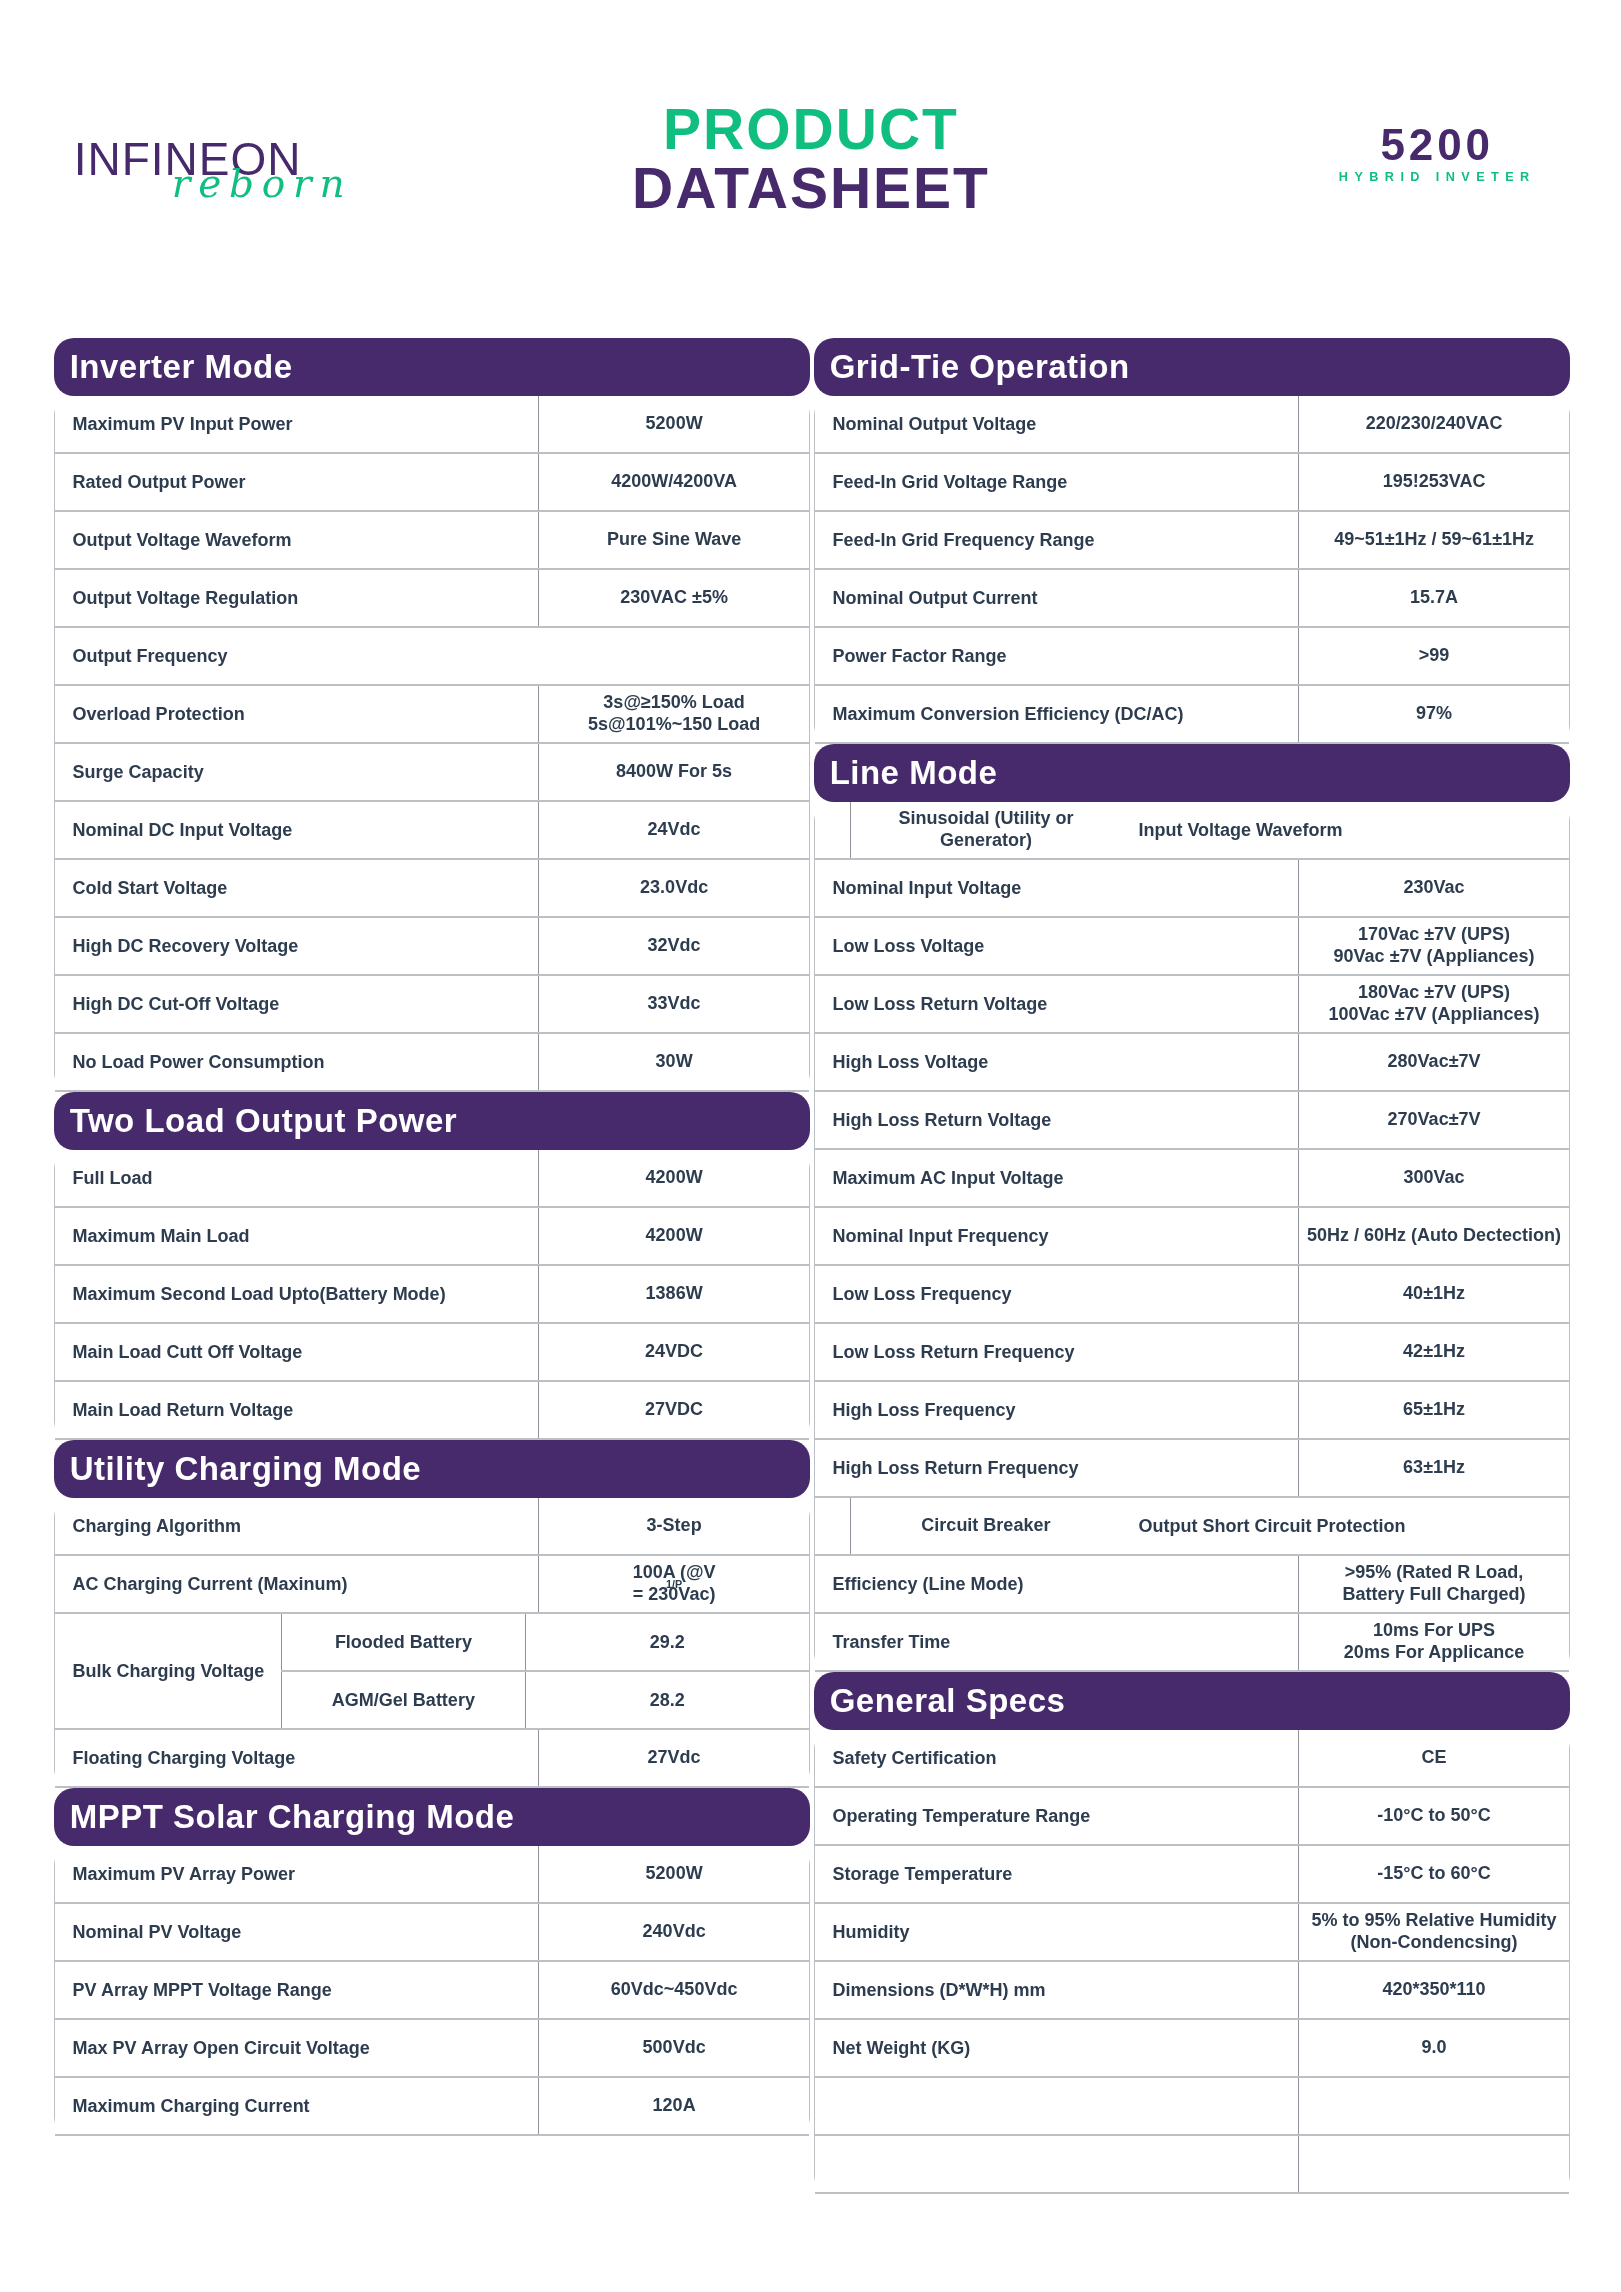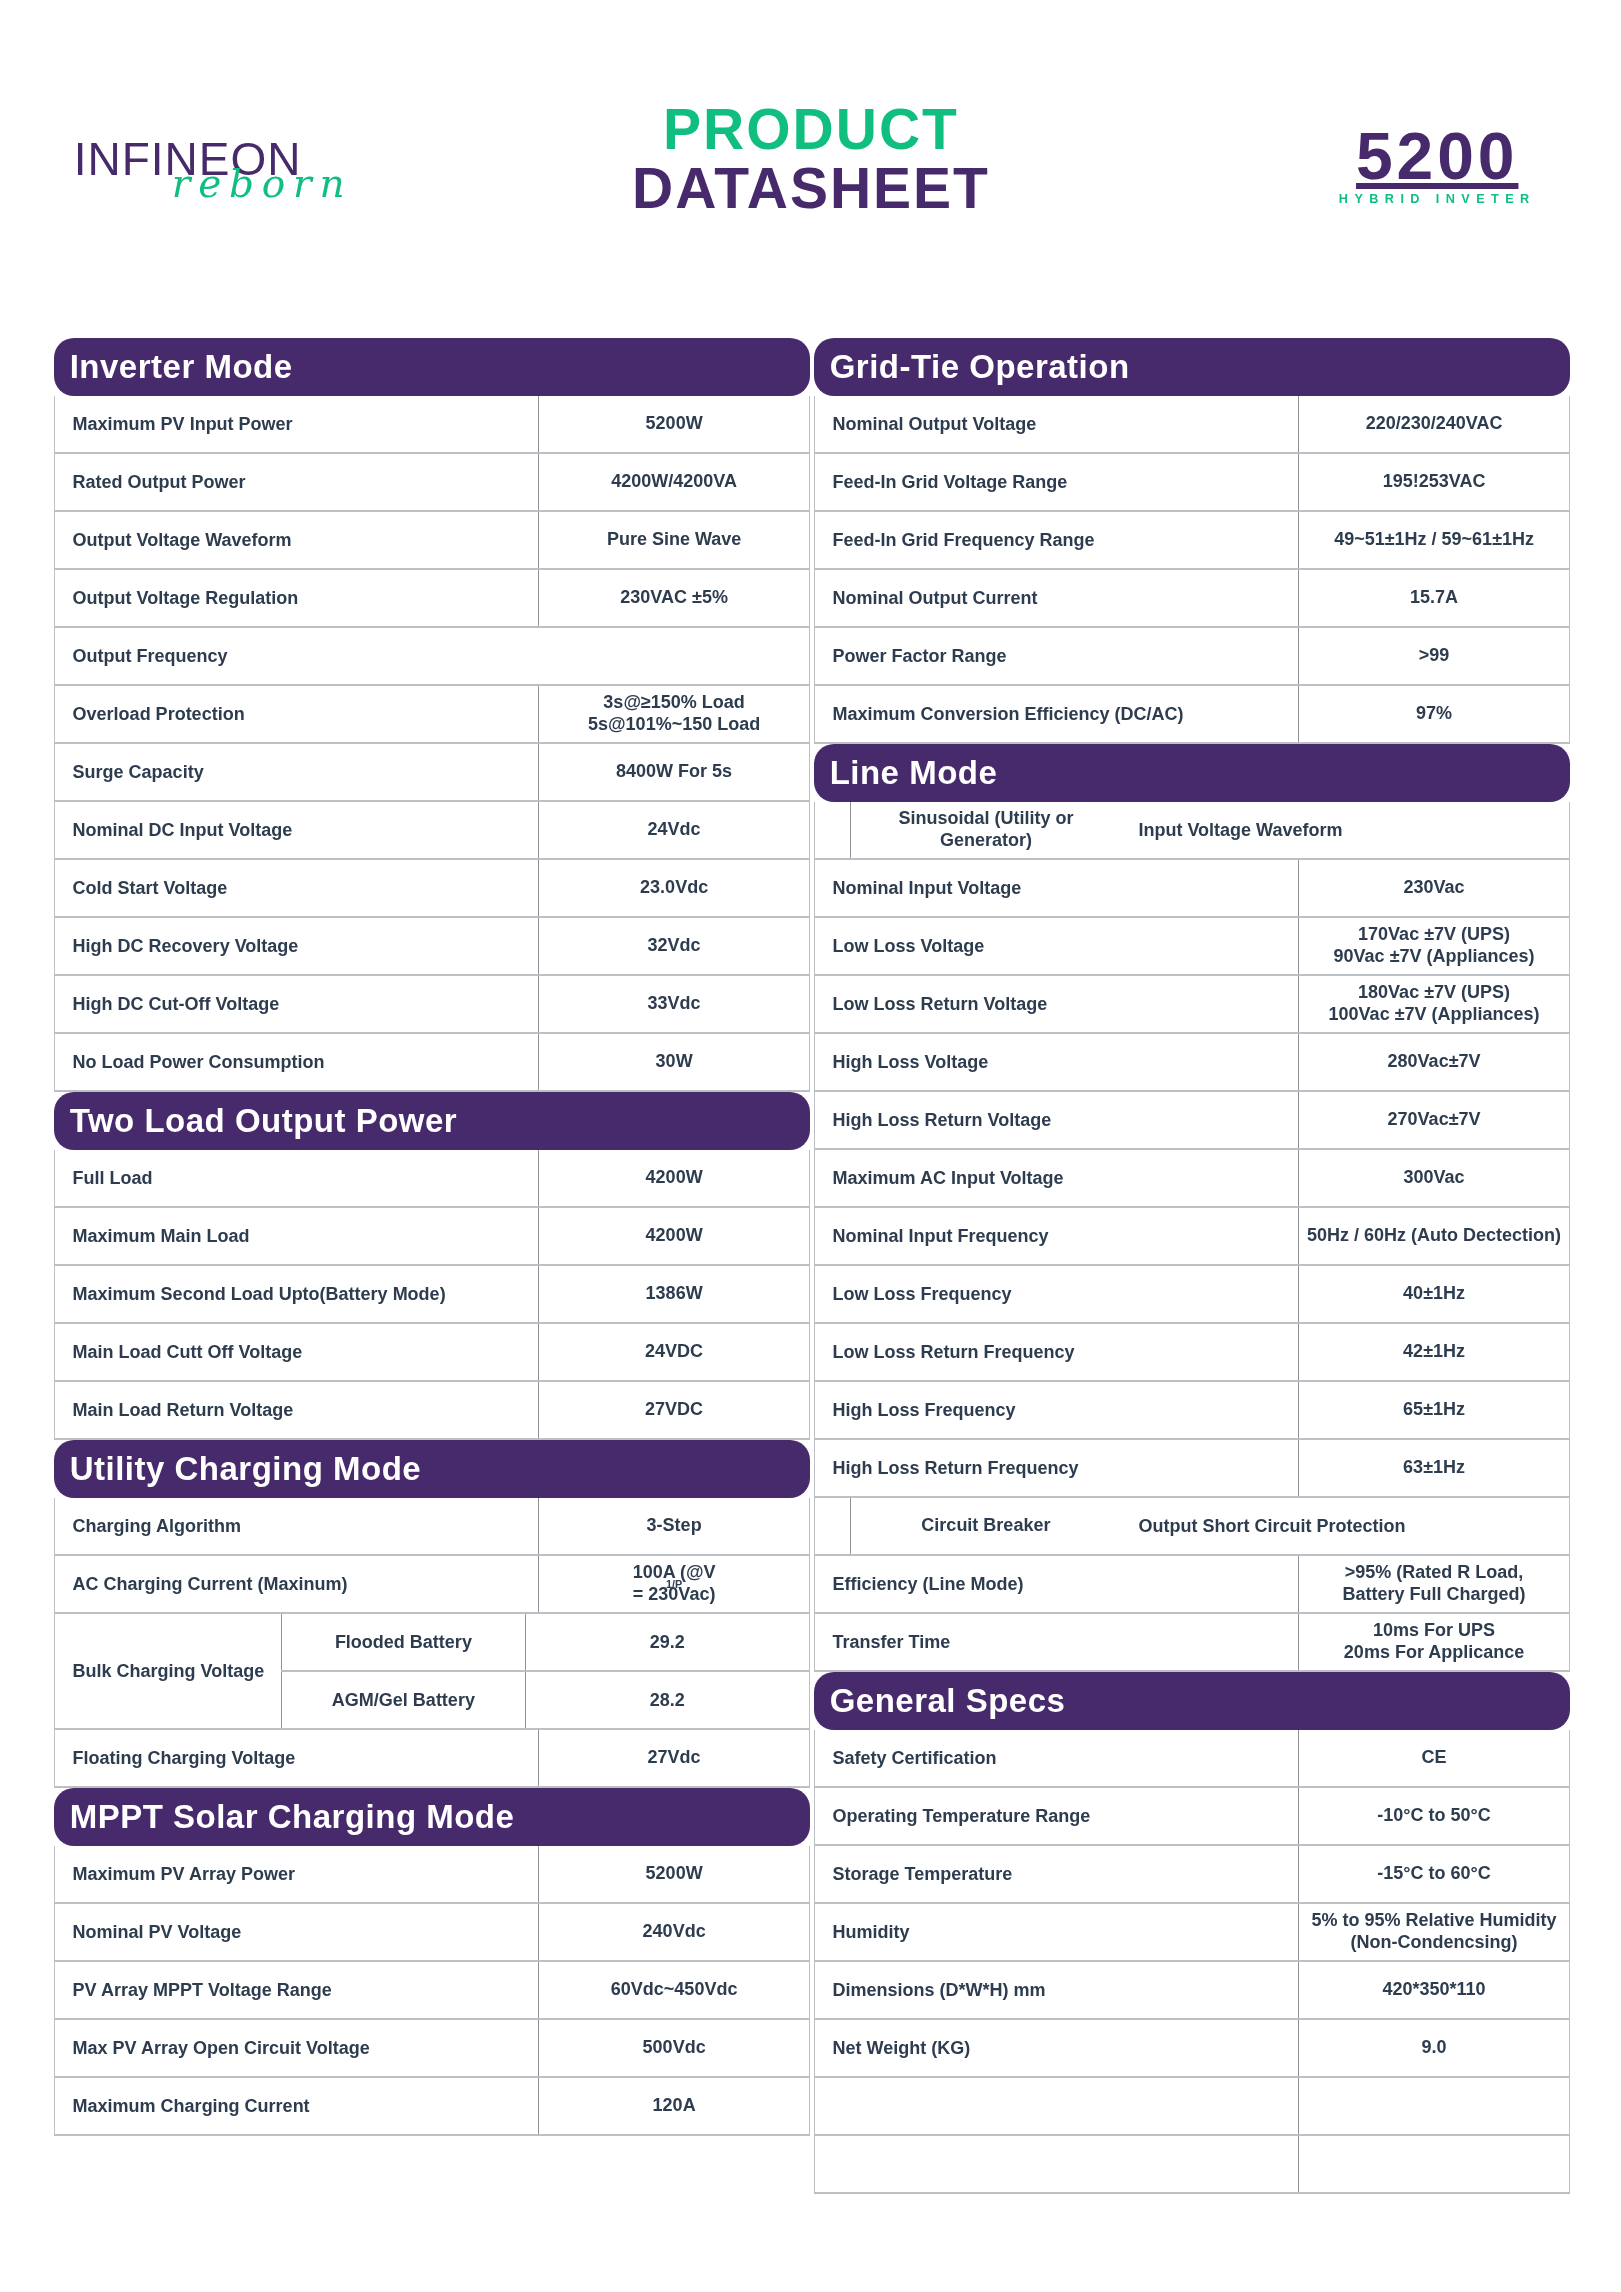--- a/index.html
+++ b/index.html
@@ -27,32 +27,32 @@
   }
   .brand-script{
     position:absolute;left:98px;top:29px;
     font-family:"DejaVu Serif",serif;font-style:italic;
     font-size:39px;color:var(--green);letter-spacing:7.8px;
   }
   .doc-title{position:absolute;left:0;right:0;top:21.6px;text-align:center;line-height:1.04;}
   .doc-title .t1{font-size:57px;font-weight:800;letter-spacing:2px;color:var(--green);}
   .doc-title .t2{font-size:57px;font-weight:800;letter-spacing:2px;color:var(--purple);}
   .model{position:absolute;right:27.4px;top:45px;text-align:center;}
-  .model-number{font-size:66px;font-weight:800;color:var(--purple);letter-spacing:3.9px;line-height:1;text-decoration:underline;}
+  .model-number{font-size:44px;font-weight:800;color:var(--purple);letter-spacing:3.9px;line-height:1;}
   .model-sub{font-size:12.7px;font-weight:700;color:var(--green);letter-spacing:6.4px;margin-top:2.9px;}
 
   
   .tables{position:absolute;top:338px;left:54px;width:1516px;display:flex;gap:3.9px;align-items:flex-start;}
   .sheet-table{flex:1;}
   .section-header{
     height:var(--rh);background:var(--purple);color:#ffffff;
     font-size:33px;font-weight:700;display:flex;align-items:center;
     padding-left:15.7px;letter-spacing:0.5px;border-radius:20px;
   }
-  .rows{border-left:1px solid var(--hline);border-right:1px solid var(--hline);}
+  .rows{border-left:1px solid var(--hline);border-right:1px solid var(--hline);border-radius:19px;}
   .row{display:flex;height:var(--rh);border-bottom:2px solid var(--hline);background:#fff;}
   .cell{display:flex;align-items:center;font-size:18px;font-weight:600;color:var(--ink);}
   .cell.label{width:62.3%;padding-left:17.6px;padding-right:7.8px;text-align:left;}
   .cell.value{width:37.7%;border-left:1.5px solid var(--vline);justify-content:center;text-align:center;flex-direction:column;line-height:1.2;padding:0 3.9px;margin-left:35px;}
   .cell.value sub{font-size:10.8px;line-height:0;}
   .vline{text-align:center;}
 
   
   .bulk-row{height:calc(var(--rh)*2);}
   .bulk-label{width:30%;padding-left:17.6px;display:flex;align-items:center;font-size:18px;font-weight:600;}

